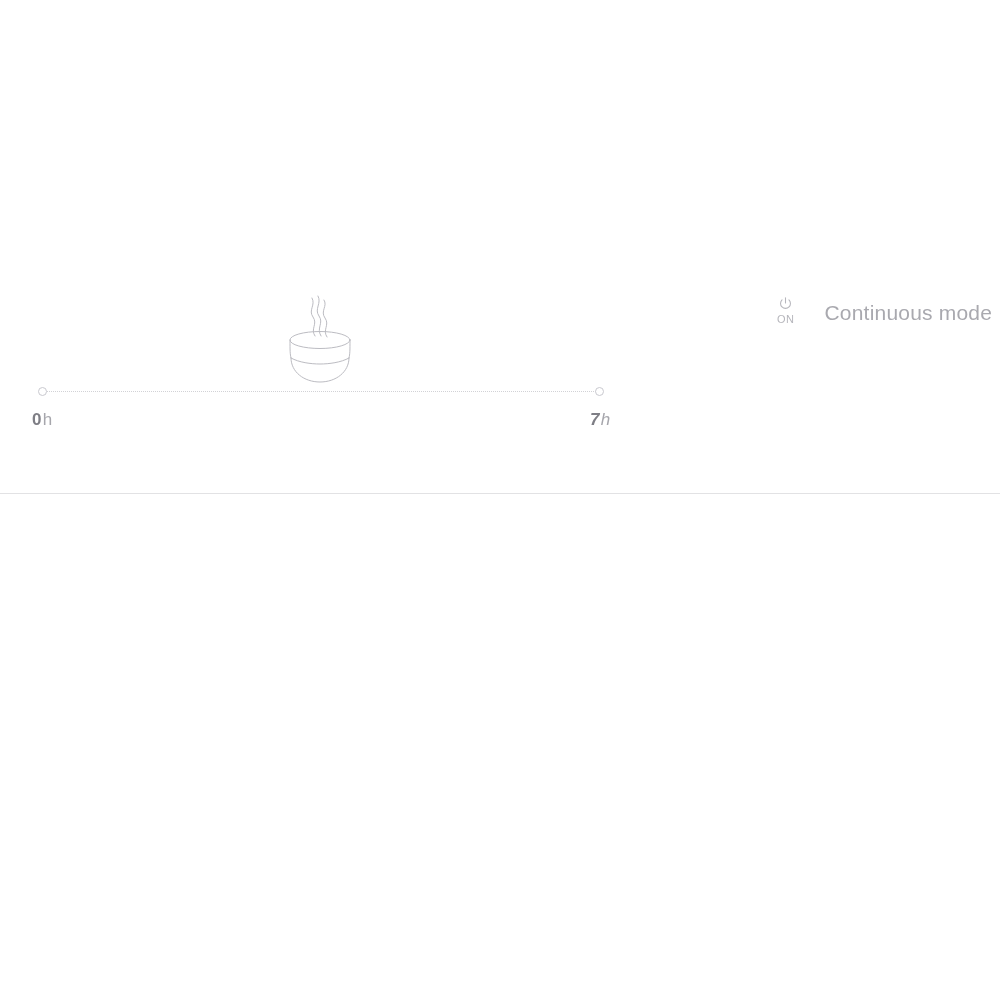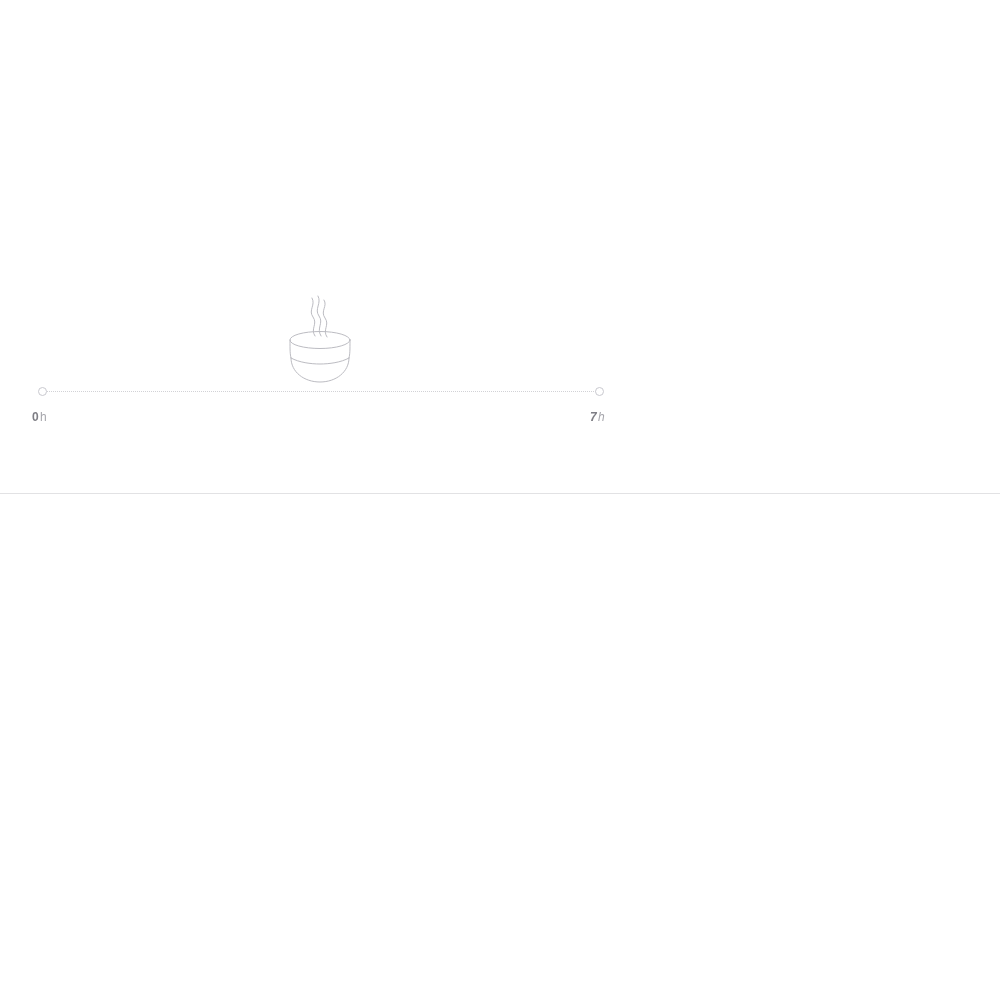--- a/index.html
+++ b/index.html
@@ -62,21 +62,21 @@
     border-radius: 50%;
     background: #ffffff;
     box-sizing: border-box;
   }
   .node.start { left: -4px; }
   .node.end { right: -4px; }
 
   
   .hlabel {
     position: absolute;
-    font-size: 12px;
+    font-size: 17px;
     color: #8d8d93;
     white-space: nowrap;
     letter-spacing: .2px;
   }
   .hlabel b {
     font-weight: 700;
     color: #7e7e85;
   }
   .hlabel .unit {
     font-weight: 400;
@@ -142,20 +142,32 @@
   </div>
 
   <div class="hlabel" style="left:32px; top:410px;">
     <b>0</b><span class="unit">h</span>
   </div>
 
   <div class="hlabel" style="left:590px; top:410px;font-style:italic;">
     <b>7</b><span class="unit">h</span>
   </div>
 
+  <div class="legend" style="left:777px; top:296px;">
+    <div class="legend-icon">
+      <span class="glyph">
+        <svg width="15" height="15" viewBox="0 0 20 20" fill="none" stroke="#b6b6bc" stroke-width="1.4" stroke-linecap="round">
+          <path d="M5.4 5.2 A6.6 6.6 0 1 0 14.6 5.2"></path>
+          <path d="M10 2.2 L10 9.4"></path>
+        </svg>
+      </span>
+      <span class="cap">ON</span>
+    </div>
+    <div class="legend-title" style="margin-left:30px;">Continuous mode</div>
+  </div>
 </div>
 
 <div class="divider"></div>
 
 <div class="panel" id="interval-panel">
 
   
   
 
   

